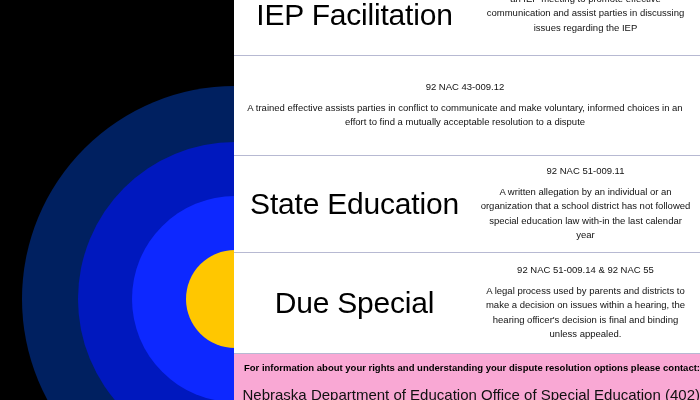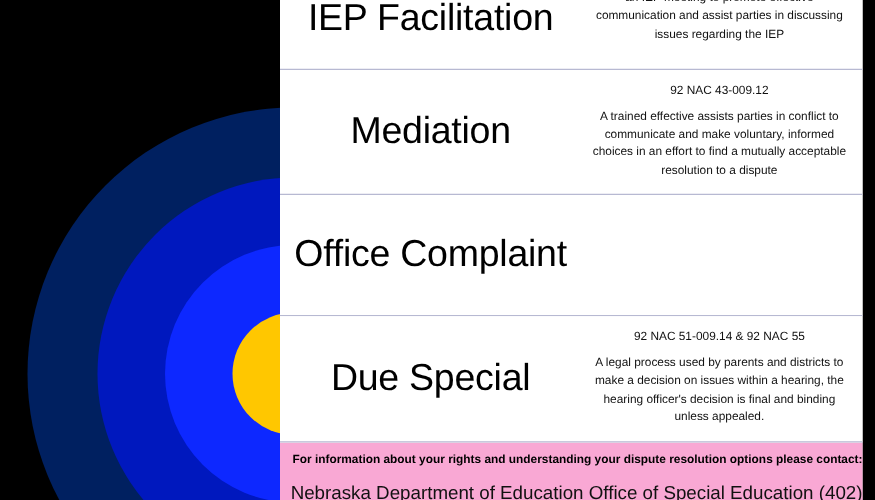--- a/index.html
+++ b/index.html
@@ -34,21 +34,21 @@
     pointer-events: none;
   }
   .ring {
     position: absolute;
     border-radius: 50%;
   }
 
   
   #panel {
     position: absolute;
-    left: 224px;
+    left: 234px;
     top: 0;
     width: 466px;
     height: 400px;
     background: #ffffff;
     box-sizing: border-box;
   }
 
   .row {
     position: relative;
     display: flex;
@@ -138,29 +138,32 @@
 
     <div class="row first" id="row-iep" style="border-bottom-color: rgb(183, 185, 210);">
       <div class="term-cell">IEP Facilitation</div>
       <div class="desc-cell">
 
         <div class="desc">an IEP meeting to promote effective communication and assist parties in discussing issues regarding the IEP</div>
       </div>
     </div>
 
     <div class="row" id="row-mediation" style="border-bottom-color: rgb(183, 185, 210);">
-      <div class="term-cell">Mediation</div>
       <div class="desc-cell">
         <div class="code">92 NAC 43-009.12</div>
         <div class="desc">A trained effective assists parties in conflict to communicate and make voluntary, informed choices in an effort to find a mutually acceptable resolution to a dispute</div>
       </div>
     </div>
 
     <div class="row" id="row-complaint" style="border-bottom-color: rgb(183, 185, 210);">
-      <div class="term-cell">Office Complaint</div>
+      <div class="term-cell">State Education</div>
+      <div class="desc-cell">
+        <div class="code">92 NAC 51-009.11</div>
+        <div class="desc">A written allegation by an individual or an organization that a school district has not followed special education law with-in the last calendar year</div>
+      </div>
     </div>
 
     <div class="row" id="row-dueprocess" style="border-bottom-color: rgb(183, 185, 210);">
       <div class="term-cell">Due Special</div>
       <div class="desc-cell">
         <div class="code">92 NAC 51-009.14 &amp; 92 NAC 55</div>
         <div class="desc">A legal process used by parents and districts to make a decision on issues within a hearing, the hearing officer's decision is final and binding unless appealed.</div>
       </div>
     </div>
 

